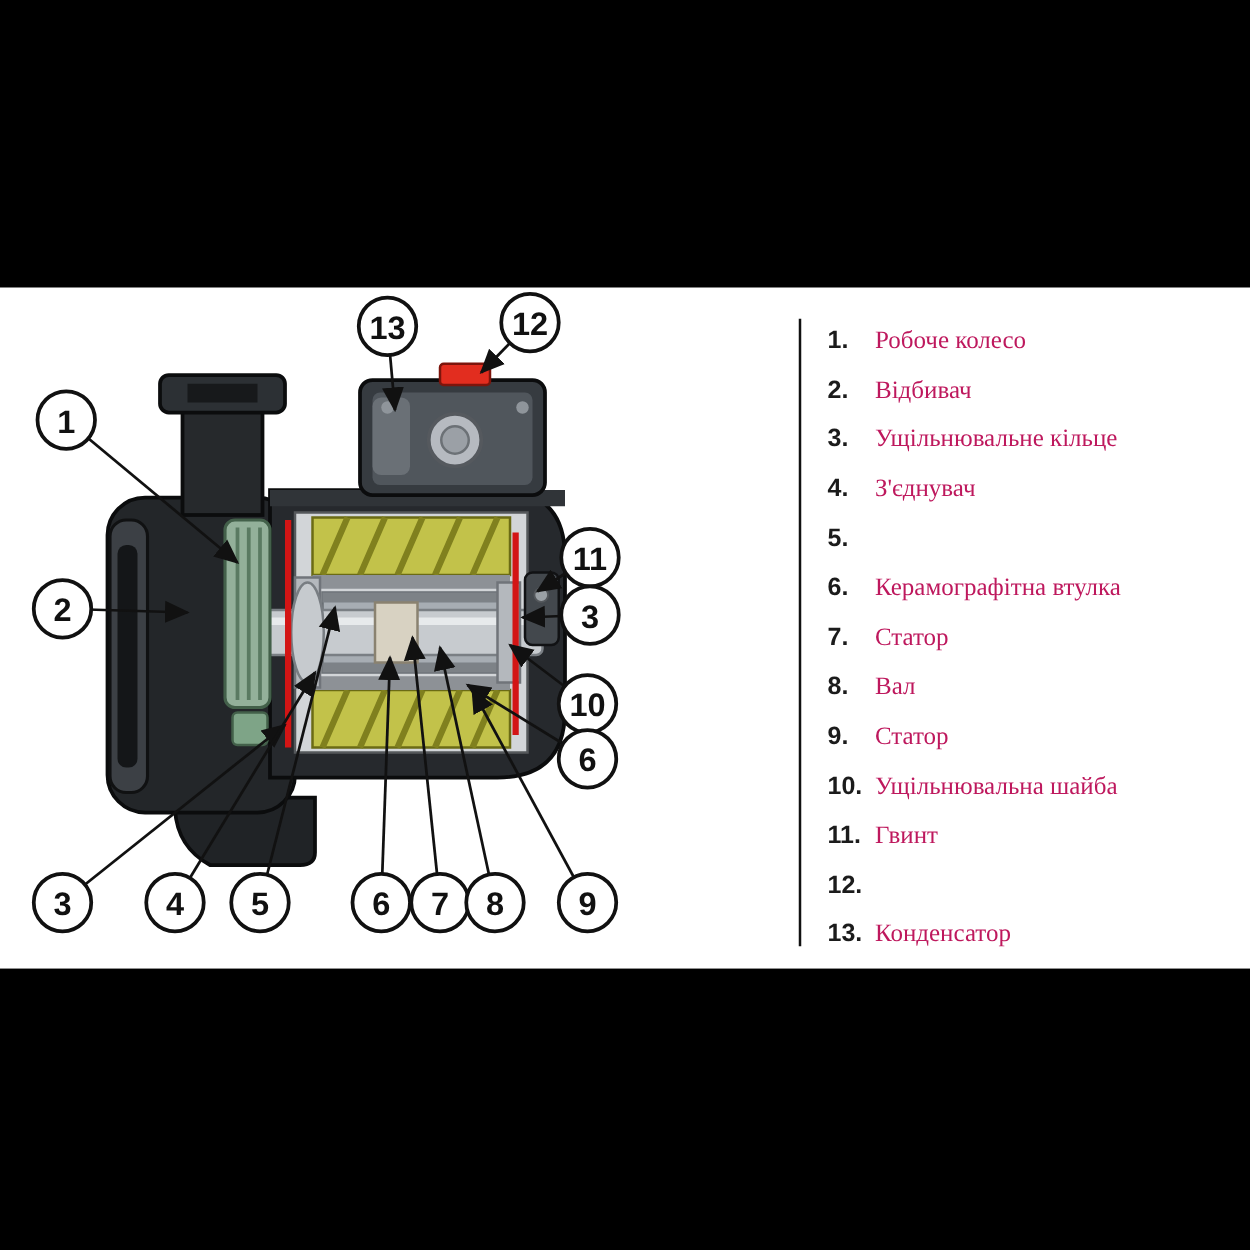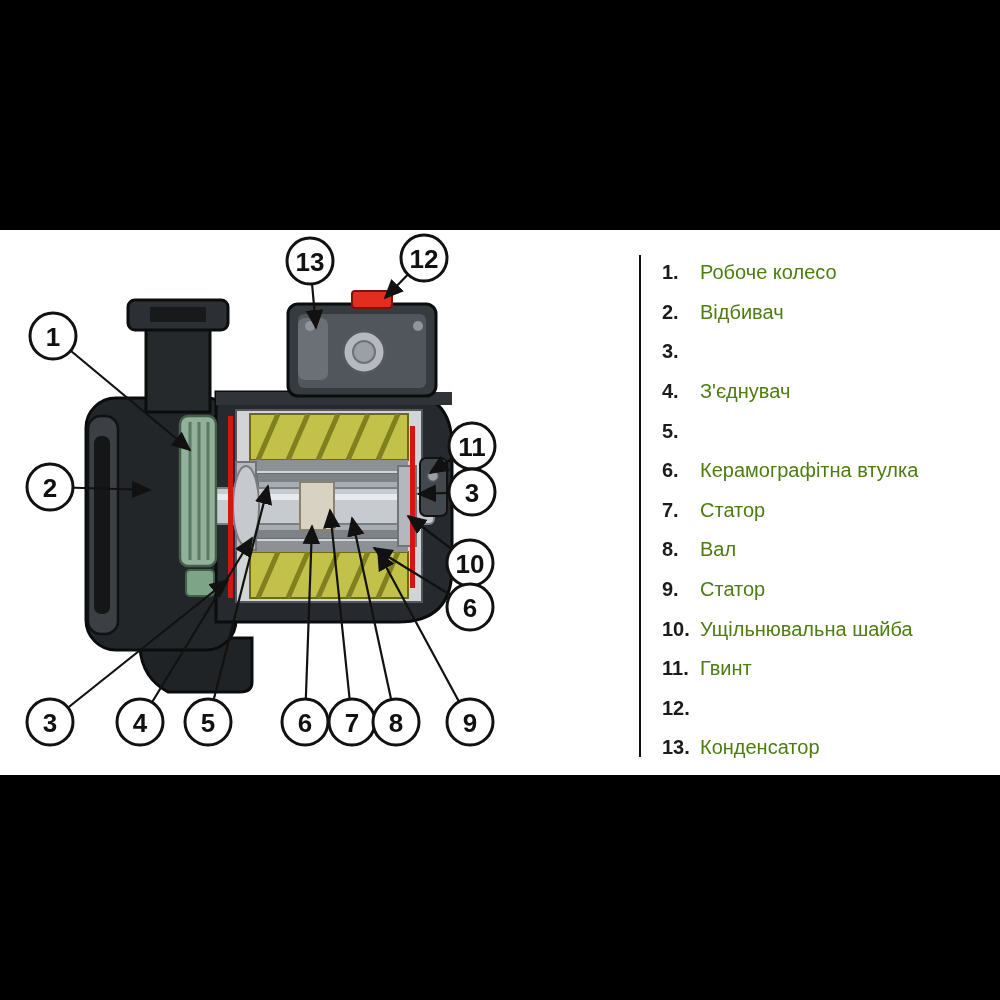--- a/index.html
+++ b/index.html
@@ -10,21 +10,21 @@
   .bar-bottom { position:absolute; left:0; top:775px; width:1000px; height:225px; background:#000; }
   .content { position:absolute; left:0; top:230px; width:1000px; height:545px; background:#ffffff; }
 
   .diagram-svg { position:absolute; left:0; top:0; width:640px; height:545px; }
 
   .divider { position:absolute; left:639px; top:25px; width:2px; height:502px; background:#111; }
 
   .legend { position:absolute; left:662px; top:23px; width:330px; }
   .legend-row { display:flex; align-items:center; height:39.6px; }
   .legend-num { width:38px; font-weight:bold; font-size:20px; color:#1b1b1b; flex:0 0 38px; }
-  .legend-label { font-size:20px; color:#4d7c0f; white-space:nowrap; }
+  .legend-label { font-size:20px; color:#be185d; white-space:nowrap;font-family:Liberation Serif, serif; }
 
   
   .callout-line { stroke:#111; stroke-width:2.2; fill:none; }
   .callout-circle { fill:#ffffff; stroke:#111; stroke-width:3; }
   .callout-number { font-family:"Liberation Sans", sans-serif; font-weight:bold;
                     font-size:26px; fill:#111; text-anchor:middle; dominant-baseline:central; }
 </style>
 </head>
 <body>
 
@@ -162,20 +162,21 @@
         <div class="legend-row">
           <span class="legend-num">1.</span>
           <span class="legend-label">Робоче колесо</span>
         </div>
         <div class="legend-row">
           <span class="legend-num">2.</span>
           <span class="legend-label">Відбивач</span>
         </div>
         <div class="legend-row">
           <span class="legend-num">3.</span>
+          <span class="legend-label">Ущільнювальне кільце</span>
         </div>
         <div class="legend-row">
           <span class="legend-num">4.</span>
           <span class="legend-label">З'єднувач</span>
         </div>
         <div class="legend-row">
           <span class="legend-num">5.</span>
         </div>
         <div class="legend-row">
           <span class="legend-num">6.</span>

